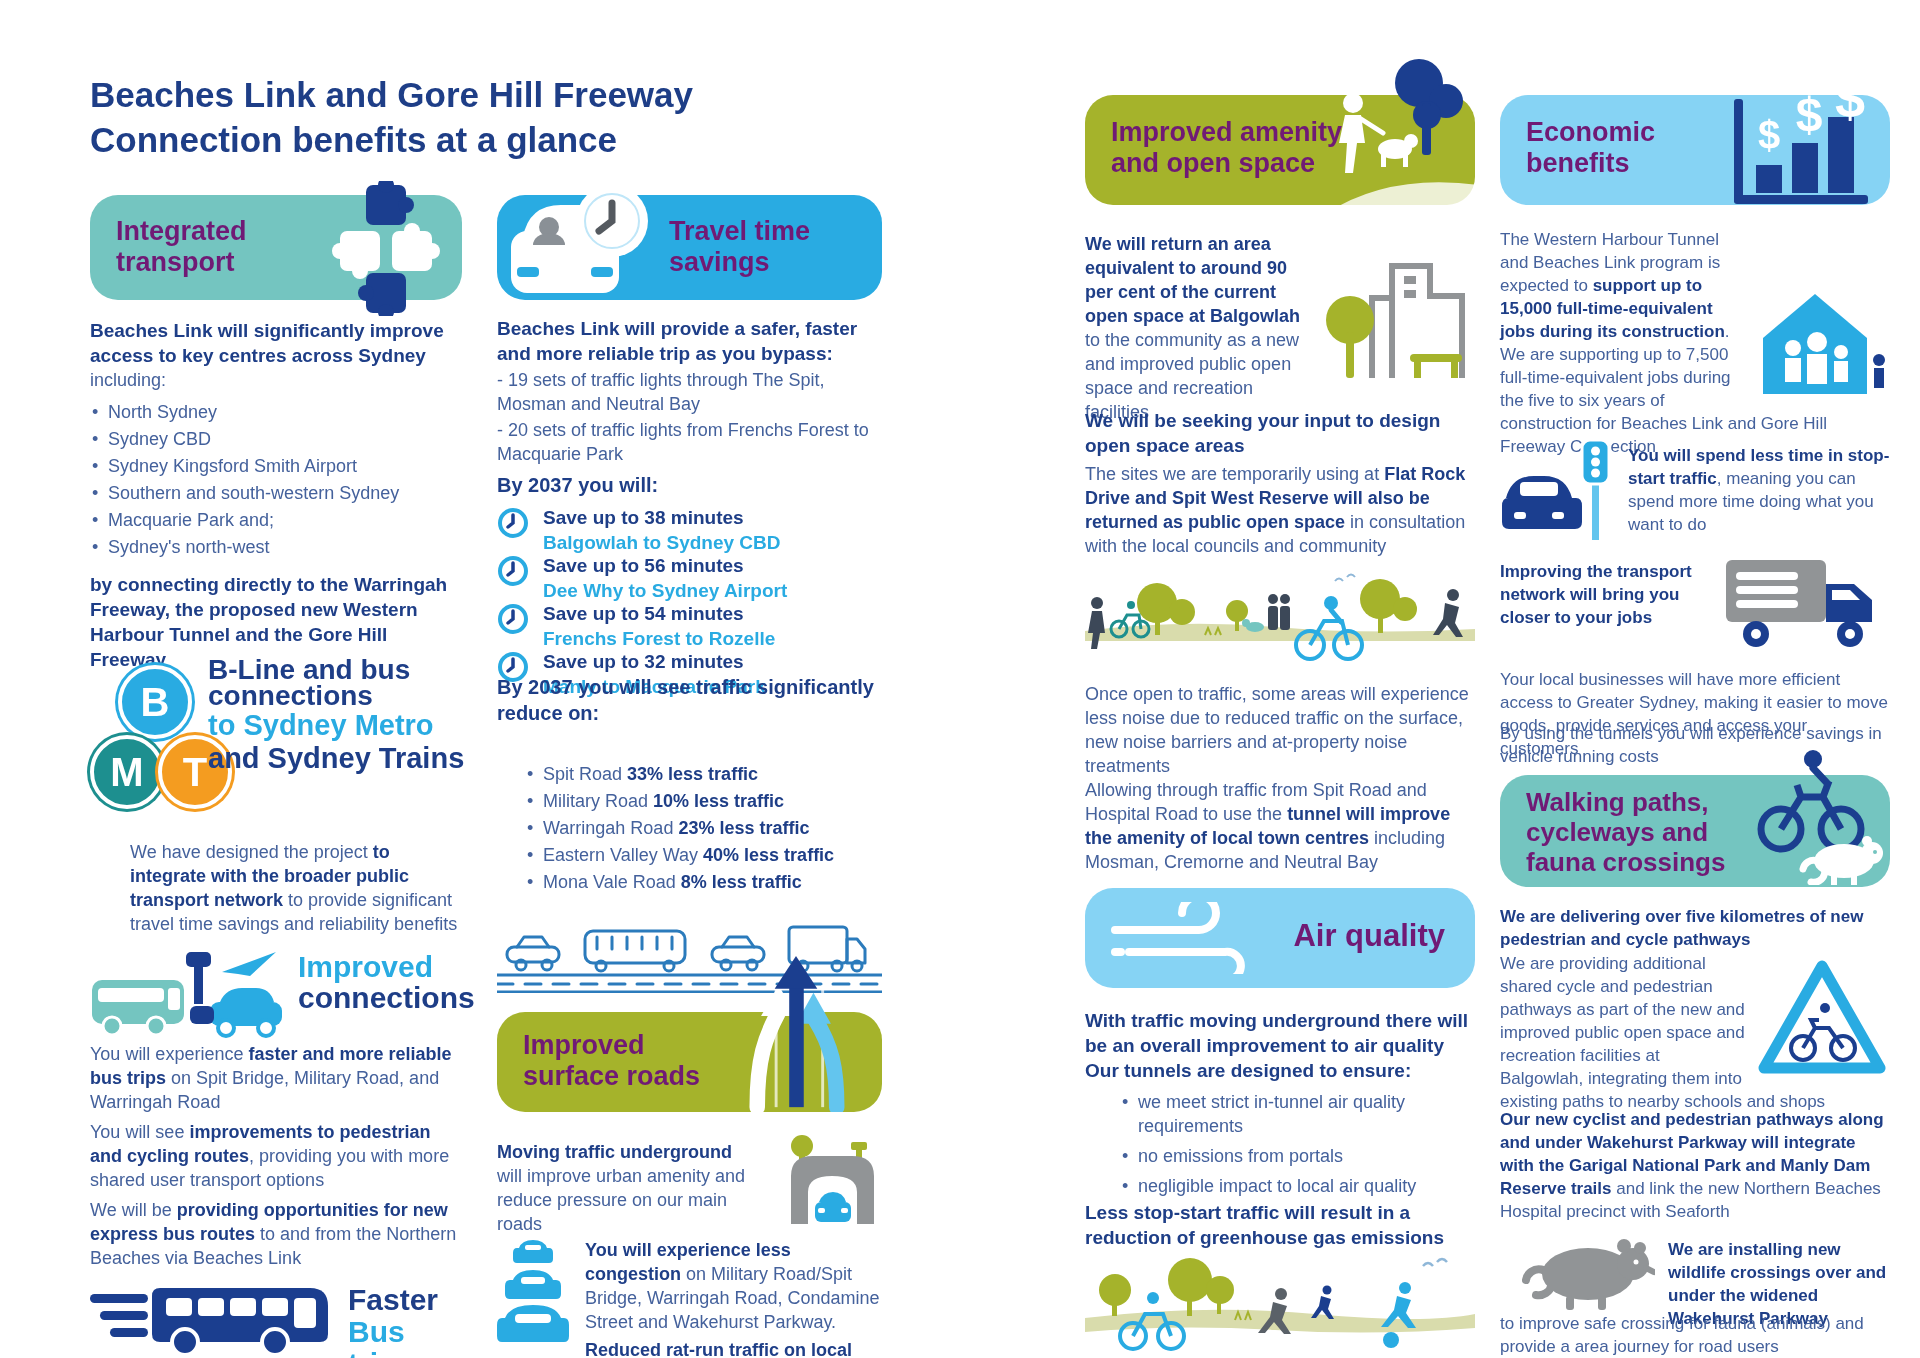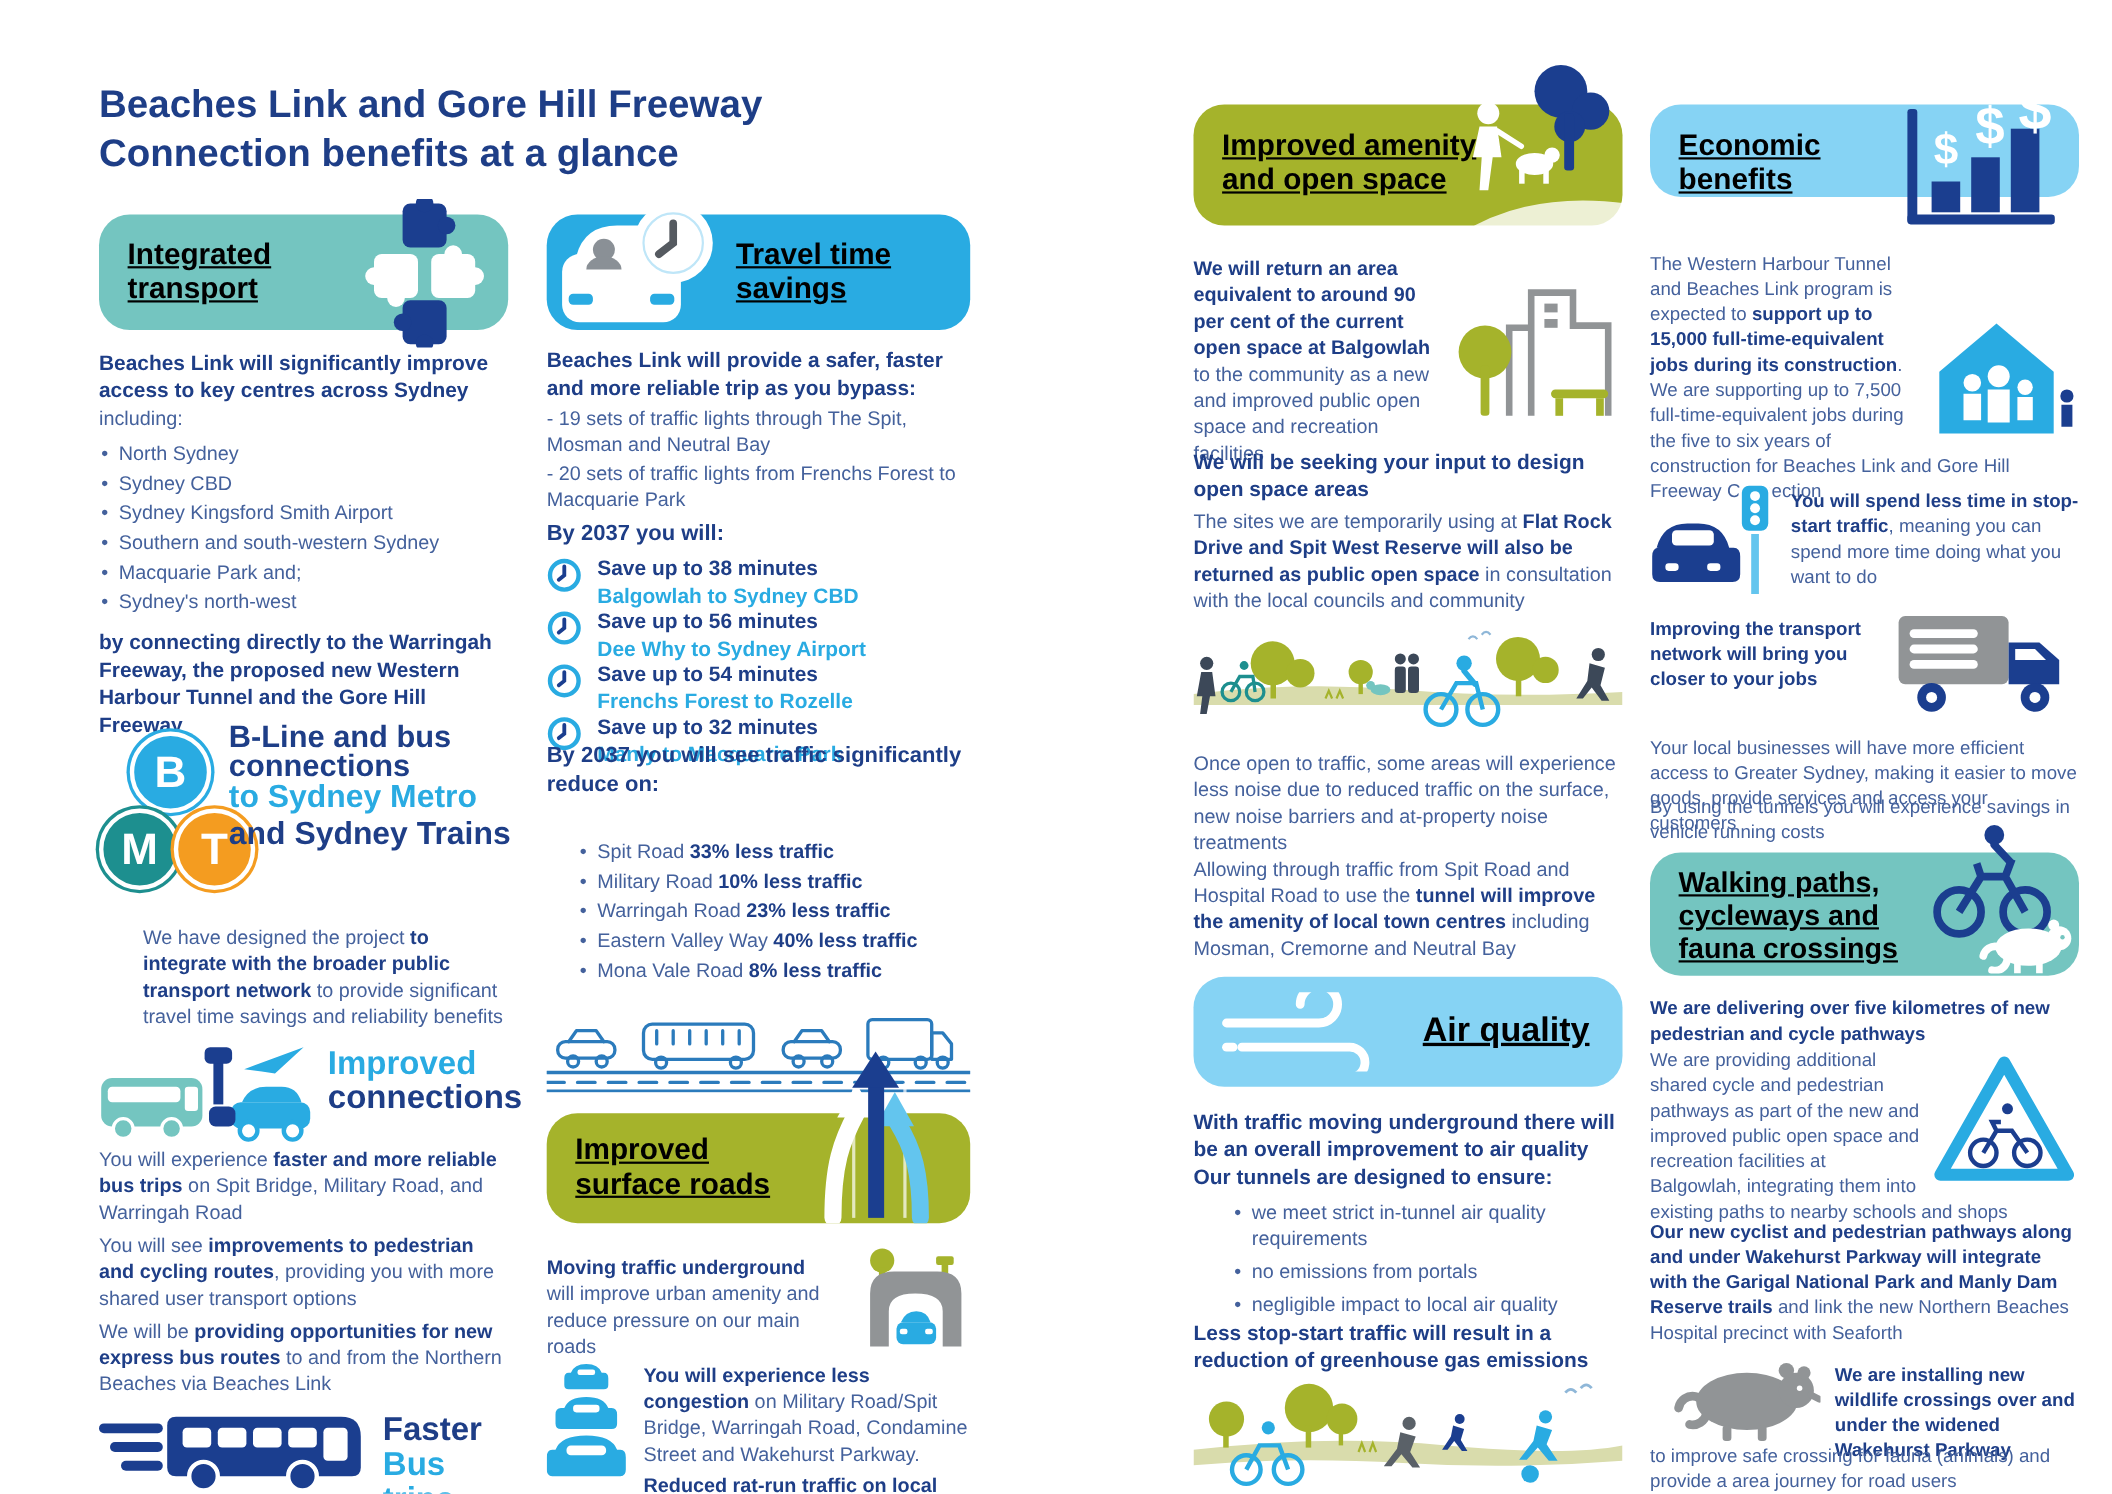--- a/index.html
+++ b/index.html
@@ -1,20 +1,20 @@
 <!DOCTYPE html>
 <html><head>
 <meta charset="utf-8">
 <style>
   html,body{margin:0;padding:0;background:#fff;}
   body{width:1920px;height:1358px;position:relative;overflow:hidden;
        font-family:"Liberation Sans",sans-serif;}
   .s{position:absolute;}
   .card{position:absolute;border-radius:28px;}
-  .ct{color:#000000;font-weight:700;font-size:27px;line-height:31px;text-decoration:underline;}
+  .ct{color:#701a75;font-weight:700;font-size:27px;line-height:31px;}
   .b{font-weight:700;color:#1E3E87;}
   .r{color:#44619C;}
   .lb{color:#29ABE2;font-weight:700;}
   .fs18{font-size:18px;line-height:24px;}
   .fs19{font-size:19px;line-height:25px;}
   .fs20{font-size:20px;line-height:26px;}
   .fs17{font-size:17px;line-height:23px;}
   p{margin:0;}
   ul{list-style:none;margin:0;padding:0;}
   li.dot{padding-left:18px;position:relative;margin-bottom:3px;}
@@ -433,21 +433,21 @@
     </g>
   <g fill="#29ABE2">
       <circle cx="320" cy="32" r="6"></circle>
       <path d="M312 40 l14 4 l-5 13 l10 15 h-8 l-10 -12 l-10 11 h-7 l13 -17 Z"></path>
       <circle cx="306" cy="84" r="8"></circle>
     </g>
   <path d="M338 10 q5 -6 10 0 M352 6 q5 -6 10 0" stroke="#8fb7d8" stroke-width="2.5" fill="none"></path>
   <path d="M150 64 l3 -8 l3 8 M160 64 l3 -8 l3 8" stroke="#A5B32B" stroke-width="2" fill="none"></path>
 </svg>
 
-<div class="card" style="left:1500px;top:95px;width:390px;height:84px;background:#86D3F4;">
+<div class="card" style="left:1500px;top:95px;width:390px;height:110px;background:#86D3F4;">
   <div class="ct" style="position:absolute;left:26px;top:22px;">
     <p>Economic</p>
     <p>benefits</p>
   </div>
   <svg class="s" style="right:14px;top:-14px;" width="150" height="138" viewBox="0 0 150 138">
     <g fill="#1B3E8F">
         <rect x="8" y="18" width="9" height="104" rx="3"></rect>
         <rect x="8" y="114" width="134" height="9" rx="3"></rect>
         <rect x="30" y="84" width="26" height="28"></rect>
         <rect x="66" y="62" width="26" height="50"></rect>

